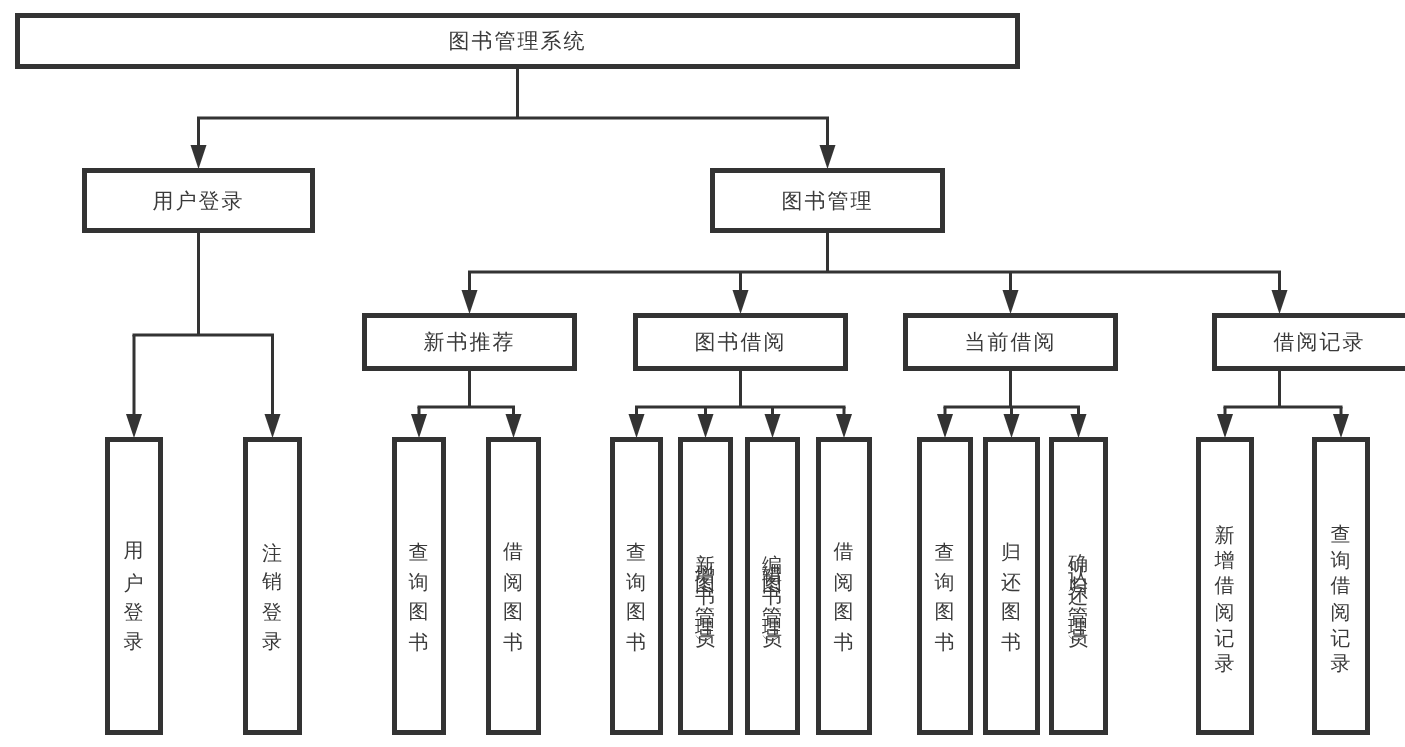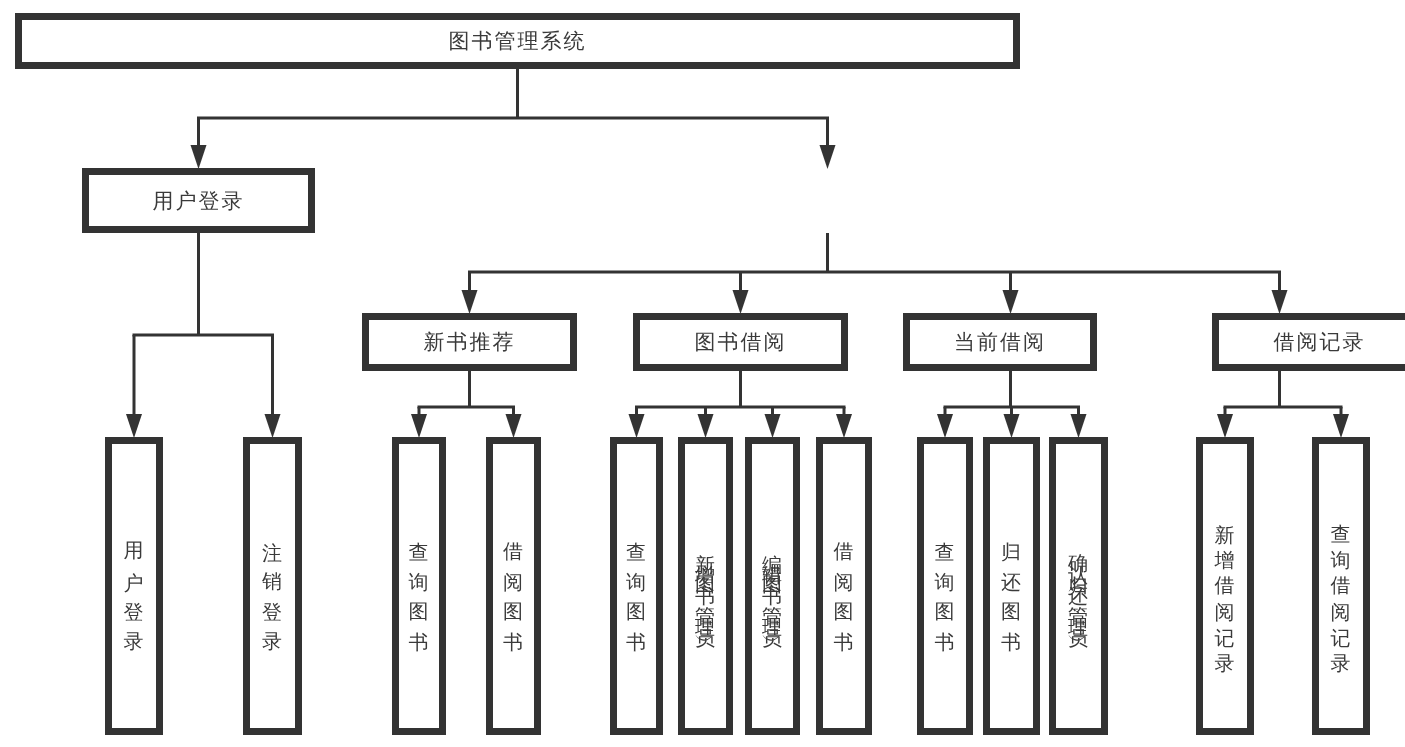--- a/index.html
+++ b/index.html
@@ -13,21 +13,21 @@
   }
   #edge-layer {
     position: absolute;
     left: 0; top: 0;
     width: 1405px; height: 747px;
     pointer-events: none;
   }
   .node {
     position: absolute;
     box-sizing: border-box;
-    border: 7px solid #eab308;
+    border: 5px solid #eab308;
     background: #ffffff;
     display: flex;
     align-items: center;
     justify-content: center;
     color: #3a3a3a;
     z-index: 2;
   }
   .node.h .label {
     font-size: 21px;
     letter-spacing: 2px;
@@ -107,27 +107,30 @@
       <polygon points="1217,414 1233,414 1225,438" fill="#333333"></polygon>
       <line x1="1341" y1="407" x2="1341" y2="419" stroke="#333333" stroke-width="3"></line>
       <polygon points="1333,414 1349,414 1341,438" fill="#333333"></polygon>
     </svg>
 <div class="node h" style="left: 15px; top: 13px; width: 1005px; height: 56px; border-color: rgb(51, 51, 51);">
       <span class="label" style="color: rgb(58, 58, 58);">图书管理系统</span>
     </div>
     <div class="node h" style="left: 82px; top: 168px; width: 233px; height: 65px; border-color: rgb(51, 51, 51);">
       <span class="label" style="color: rgb(58, 58, 58);">用户登录</span>
     </div>
+    <div class="node h" style="left: 710px; top: 168px; width: 235px; height: 65px; border-color: rgb(51, 51, 51);">
+      <span class="label" style="color: rgb(58, 58, 58);">图书管理</span>
+    </div>
     <div class="node h" style="left: 633px; top: 313px; width: 215px; height: 58px; border-color: rgb(51, 51, 51);">
       <span class="label" style="color: rgb(58, 58, 58);">图书借阅</span>
     </div>
     <div class="node h" style="left: 362px; top: 313px; width: 215px; height: 58px; border-color: rgb(51, 51, 51);">
       <span class="label" style="color: rgb(58, 58, 58);">新书推荐</span>
     </div>
-    <div class="node h" style="left: 903px; top: 313px; width: 194px; height: 58px; border-color: rgb(51, 51, 51);">
+    <div class="node h" style="left: 903px; top: 313px; width: 215px; height: 58px; border-color: rgb(51, 51, 51);">
       <span class="label" style="color: rgb(58, 58, 58);">当前借阅</span>
     </div>
     <div class="node h" style="left: 1172px; top: 313px; width: 215px; height: 58px; border-color: rgb(51, 51, 51); margin-left: 40px;">
       <span class="label" style="color: rgb(58, 58, 58);">借阅记录</span>
     </div>
     <div class="node v" style="left: 105px; top: 437px; width: 58px; height: 298px; border-color: rgb(51, 51, 51);">
       <span class="label" style="color: rgb(58, 58, 58); letter-spacing: 30px;">用户登录</span>
     </div>
     <div class="node v" style="left: 243px; top: 437px; width: 59px; height: 298px; border-color: rgb(51, 51, 51);">
       <span class="label" style="color: rgb(58, 58, 58); letter-spacing: 30px;">注销登录</span>

